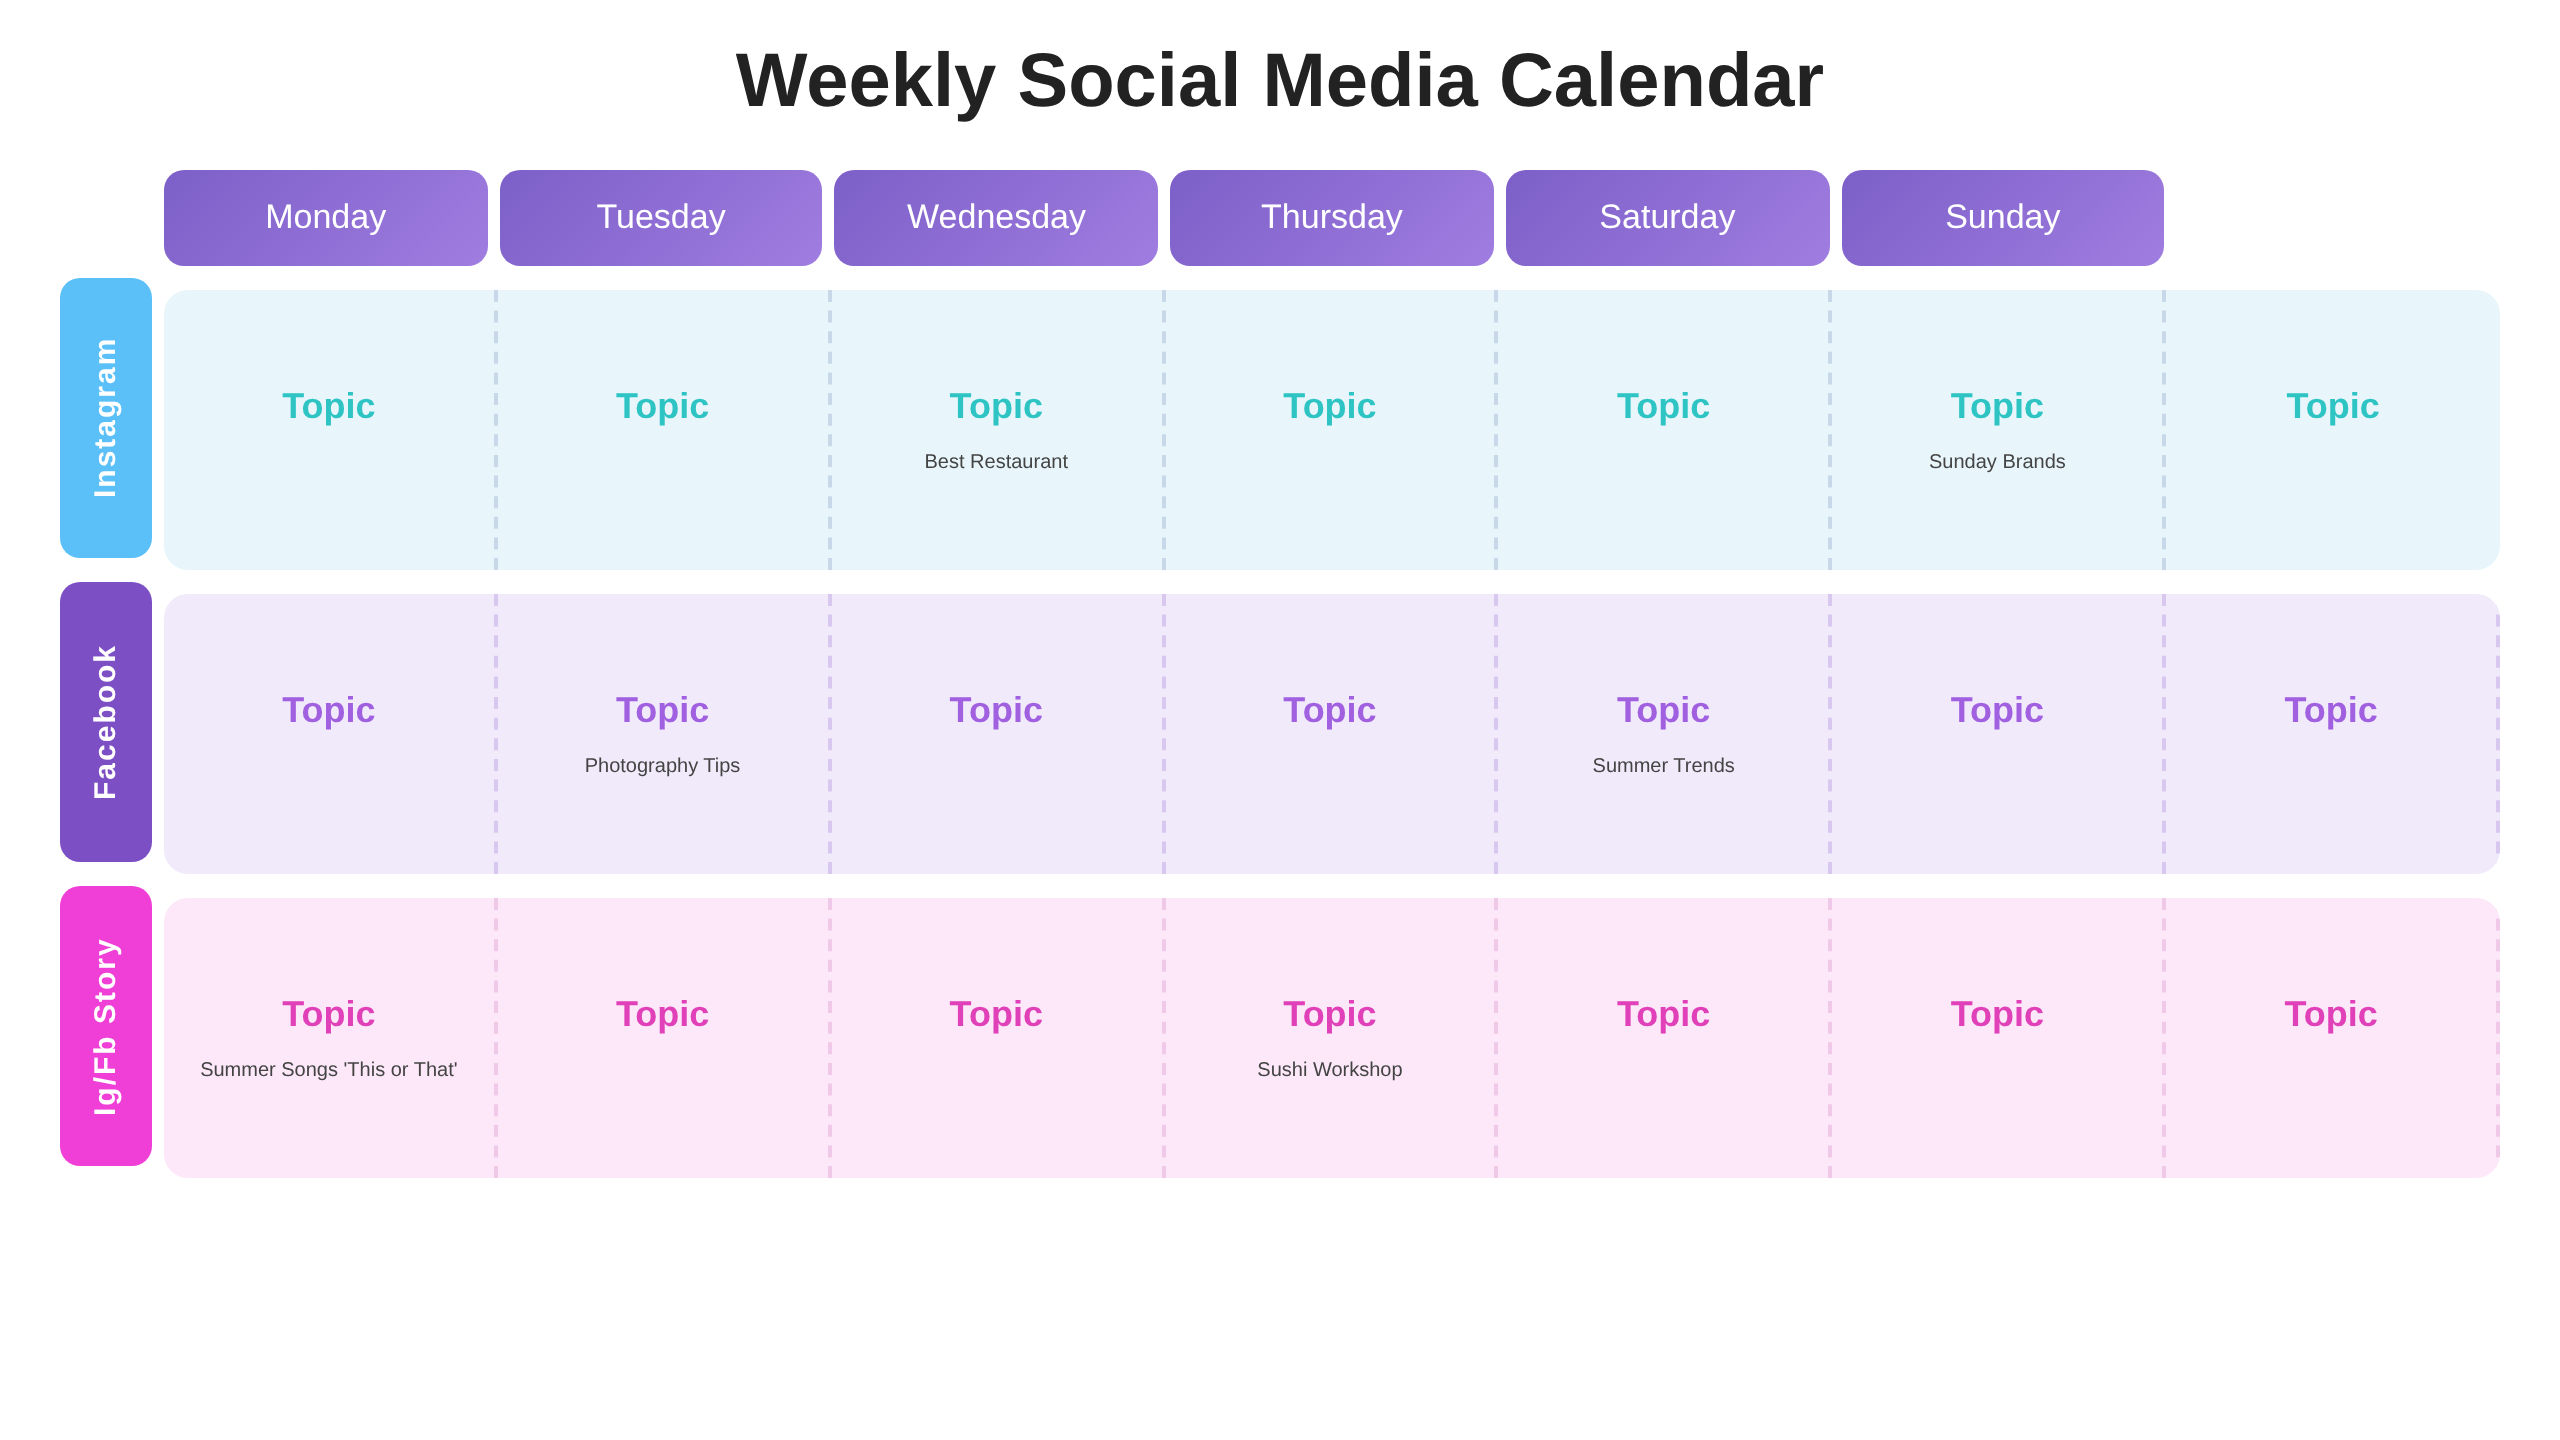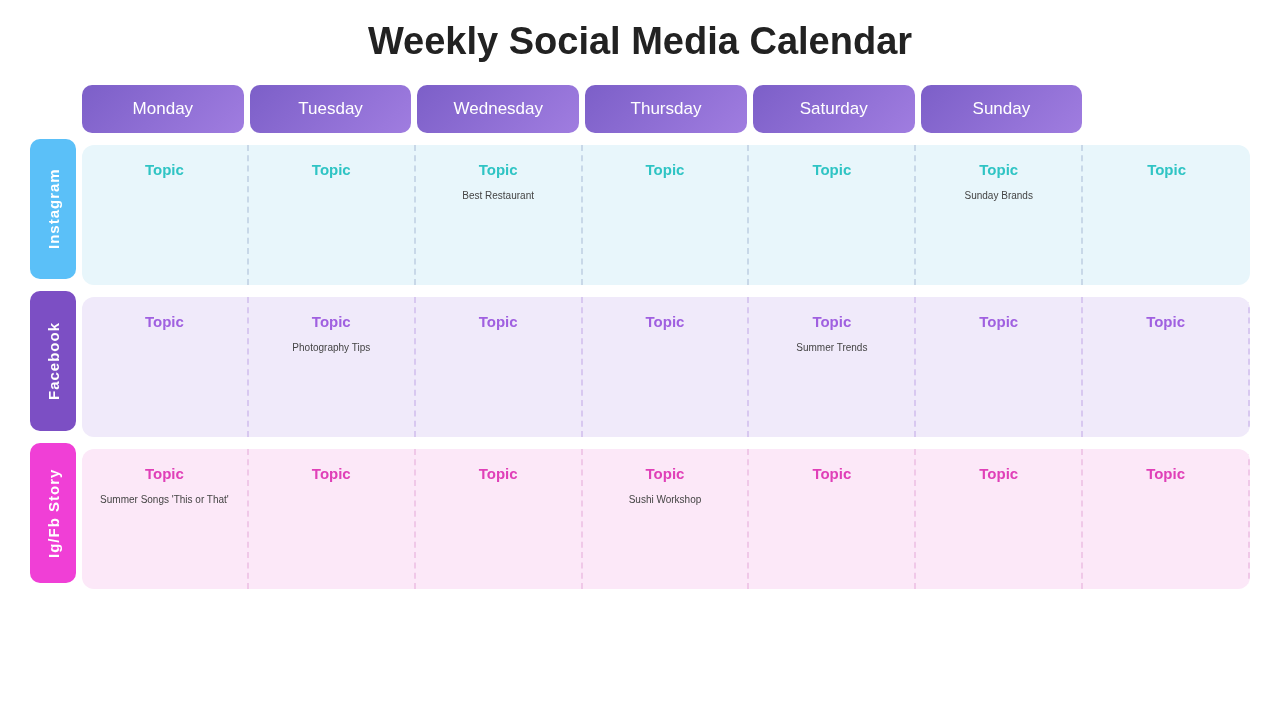--- a/index.html
+++ b/index.html
@@ -107,24 +107,25 @@
     .platform-row.facebook-row .cell {
       border-right: 2px dashed #d8c8f0;
     }
     .platform-row.igfb-row .cell {
       border-right: 2px dashed #f0c8e8;
     }
     .cell:last-child {
       border-right: none;
     }
     .cell-topic {
-      font-size: 15px;
+      font-size: 18px;
       font-weight: 700;
       margin-bottom: 10px;
       text-align: center;
+      margin-top: 32px;
     }
     .instagram-row .cell-topic { color: #2fc4c4; }
     .facebook-row .cell-topic { color: #a060e0; }
     .igfb-row .cell-topic { color: #e040b8; }
     .cell-content {
       font-size: 10px;
       color: #444;
       text-align: center;
       line-height: 1.5;
     }

